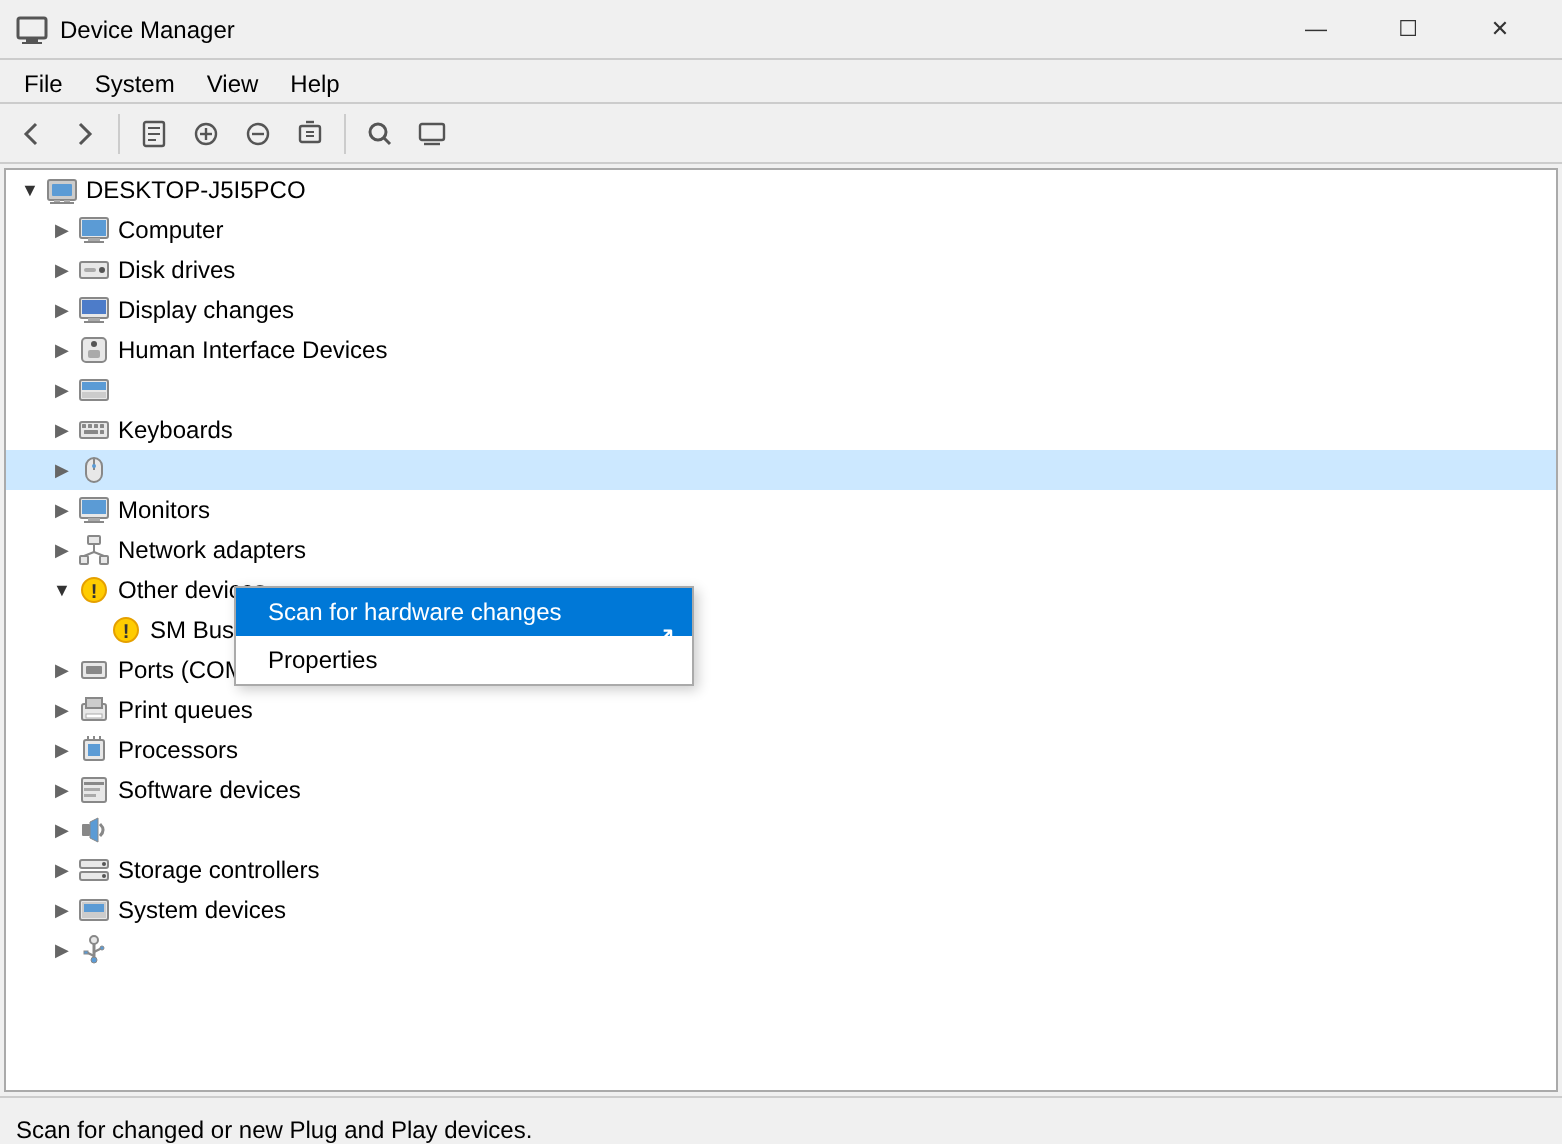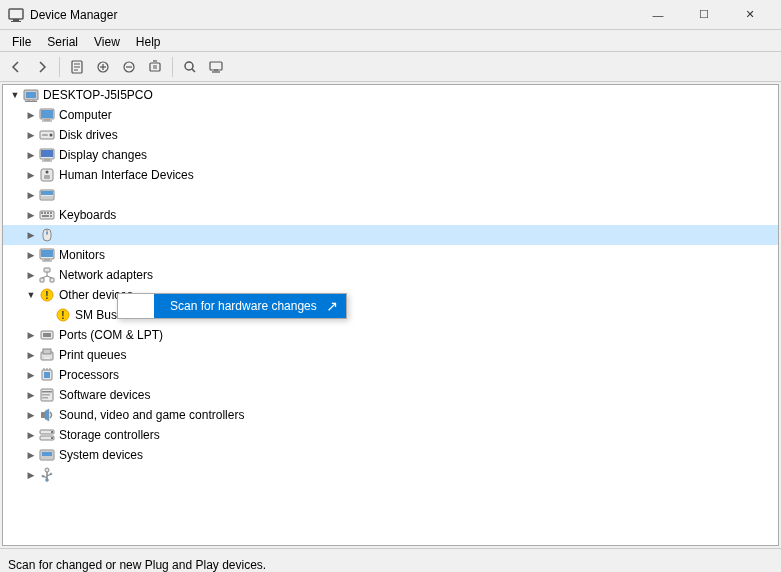--- a/index.html
+++ b/index.html
@@ -155,21 +155,20 @@
     
     .context-menu {
       position: absolute;
       left: 114px;
       top: 208px;
       background: white;
       border: 1px solid #aaa;
       box-shadow: 2px 2px 6px rgba(0,0,0,0.2);
       z-index: 100;
       width: 230px;
-      padding-left: 36px;
     }
     .context-menu-item {
       padding: 5px 16px;
       cursor: pointer;
       font-size: 12px;
     }
     .context-menu-item.highlighted {
       background: #0078d7;
       color: white;
     }
@@ -209,21 +208,21 @@
   <span class="title-bar-text">Device Manager</span>
   <div class="title-bar-controls">
     <button class="title-bar-btn">—</button>
     <button class="title-bar-btn">☐</button>
     <button class="title-bar-btn close">✕</button>
   </div>
 </div>
 
 <div class="menu-bar">
   <span class="menu-item">File</span>
-  <span class="menu-item">Serial</span>
+  <span class="menu-item">System</span>
   <span class="menu-item">View</span>
   <span class="menu-item">Help</span>
 </div>
 
 <div class="toolbar">
   <button class="toolbar-btn">
     <svg width="14" height="14" viewBox="0 0 14 14">
         <polyline points="9,2 4,7 9,12" fill="none" stroke="#555" stroke-width="1.5"></polyline>
       </svg>
   </button>
@@ -381,20 +380,21 @@
           <circle cx="8" cy="6" r="1" fill="#5b9bd5"></circle>
         </svg>
       </span>
     </div>
 
     <div class="context-menu">
       <div class="context-menu-item highlighted">
         Scan for hardware changes
         <span class="cursor-arrow">↗</span>
       </div>
+      <div class="context-menu-item">Properties</div>
     </div>
 
     <div class="tree-item indent-1">
       <span class="tree-arrow">▶</span>
       <span class="tree-icon">
         <svg width="16" height="16" viewBox="0 0 16 16">
           <rect x="1" y="2" width="14" height="10" rx="1" fill="#e8e8e8" stroke="#888" stroke-width="1"></rect>
           <rect x="2" y="3" width="12" height="7" fill="#5b9bd5"></rect>
           <rect x="5" y="12" width="6" height="1.5" fill="#aaa"></rect>
           <rect x="3" y="13.5" width="10" height="1" fill="#888"></rect>
@@ -492,21 +492,20 @@
 
     <div class="tree-item indent-1">
       <span class="tree-arrow">▶</span>
       <span class="tree-icon">
         <svg width="16" height="16" viewBox="0 0 16 16">
           <rect x="2" y="5" width="4" height="6" rx="0.5" fill="#888"></rect>
           <path d="M6 4 L10 2 L10 14 L6 12 Z" fill="#5b9bd5" stroke="#888" stroke-width="0.5"></path>
           <path d="M11 5 Q14 8 11 11" fill="none" stroke="#888" stroke-width="1.5"></path>
         </svg>
       </span>
-      <span class="tree-label">Sound, video and game controllers</span>
     </div>
 
     <div class="tree-item indent-1">
       <span class="tree-arrow">▶</span>
       <span class="tree-icon">
         <svg width="16" height="16" viewBox="0 0 16 16">
           <rect x="1" y="3" width="14" height="4" rx="1" fill="#e8e8e8" stroke="#888" stroke-width="1"></rect>
           <rect x="1" y="9" width="14" height="4" rx="1" fill="#e8e8e8" stroke="#888" stroke-width="1"></rect>
           <circle cx="13" cy="5" r="1" fill="#555"></circle>
           <circle cx="13" cy="11" r="1" fill="#555"></circle>

